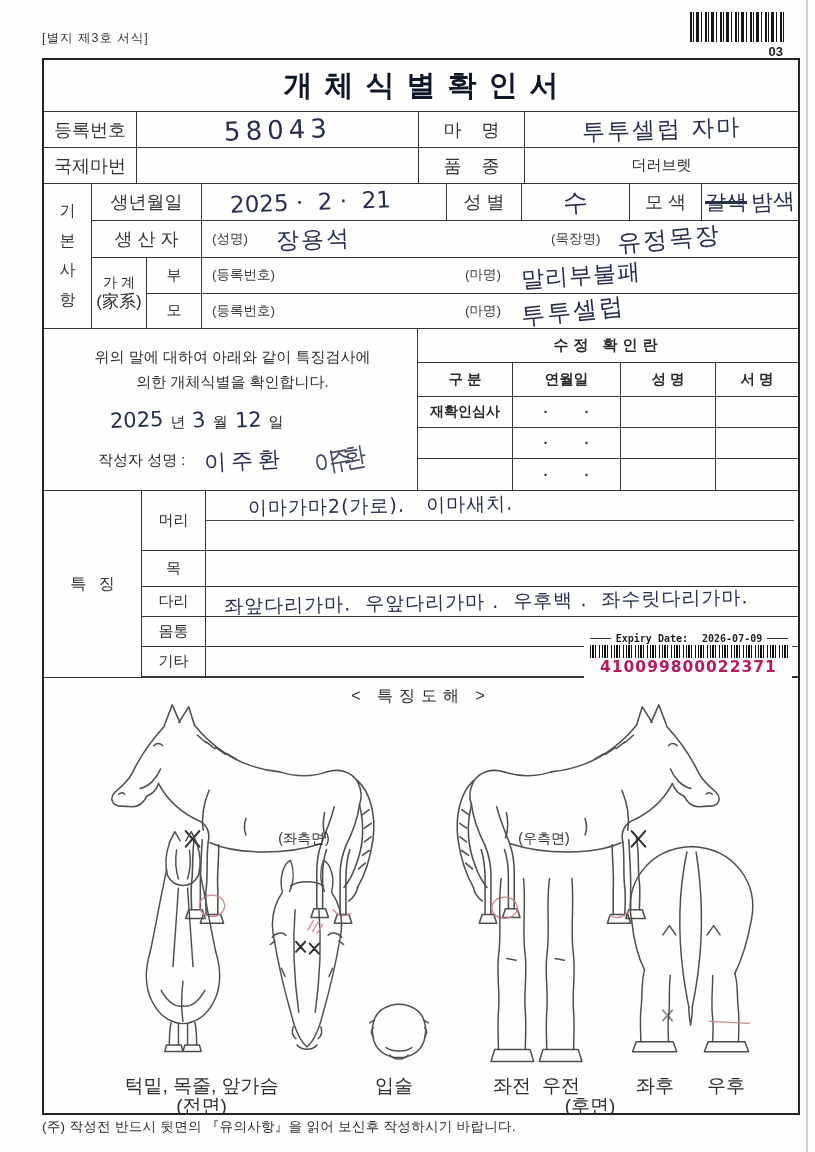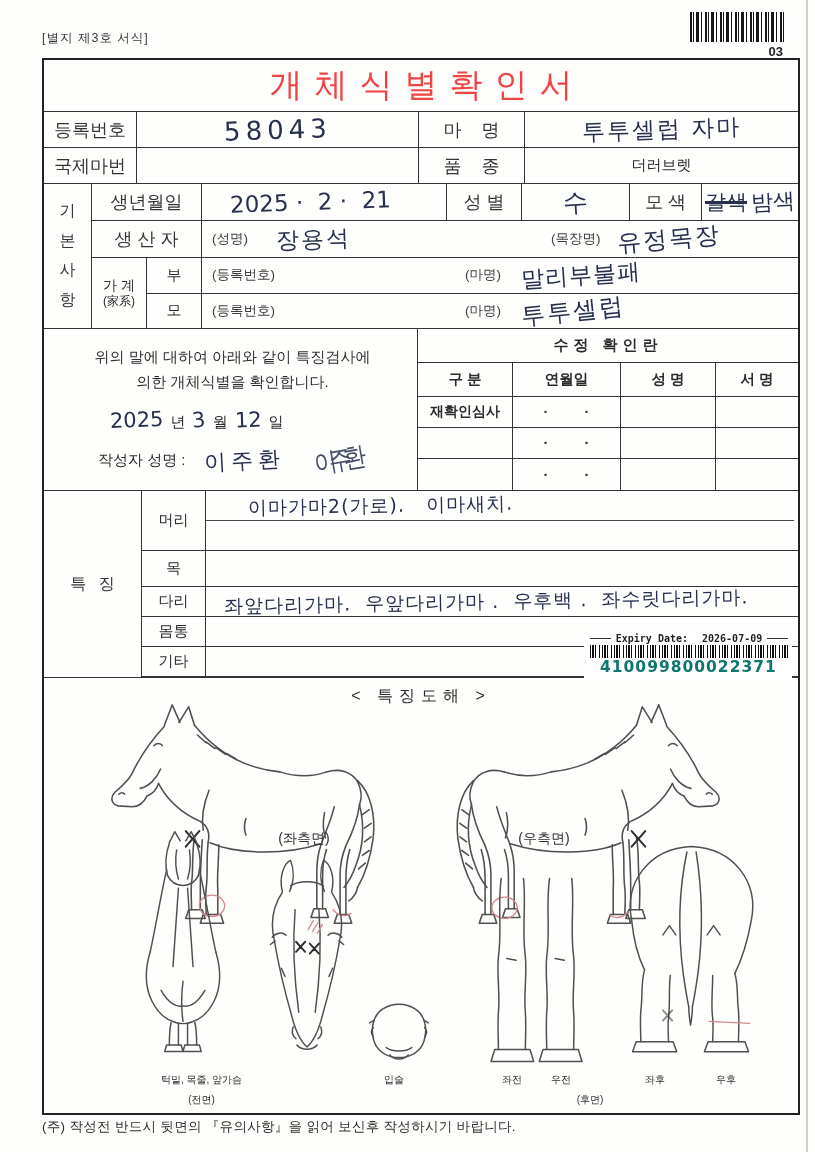--- a/index.html
+++ b/index.html
@@ -16,21 +16,21 @@
   .doc { position:absolute; left:42px; top:58px; width:758px; border:2px solid #222; background:#fefefc; }
   .row { display:flex; border-bottom:1px solid #343434; }
   .row:last-child { border-bottom:none; }
   .c { border-right:1px solid #343434; }
   .c:last-child { border-right:none; }
   .lab { display:flex; align-items:center; justify-content:center; font-size:18px; color:#333; white-space:pre; }
   .cell { display:flex; align-items:center; }
   .ctr { justify-content:center; }
 
   .r-title { height:52px; align-items:center; justify-content:center; display:flex; }
-  .doc-title { font-size:33px; font-weight:normal; letter-spacing:12px; padding-left:12px; color:#ef4444; }
+  .doc-title { font-size:29px; font-weight:bold; letter-spacing:12px; padding-left:12px; color:#0f172a; }
 
   .h36 { height:36px; }
   .w93 { width:93px; } .w282 { width:282px; } .w106 { width:106px; } .wrest { flex:1; }
 
   .hw { font-family:"DejaVu Sans", sans-serif; color:#26304d; font-weight:500; display:inline-block; }
   .tilt { transform:rotate(-2deg); }
   .strike { text-decoration:line-through; text-decoration-thickness:2.5px; text-decoration-color:#26304d; }
 
   .basic-block { display:flex; border-bottom:1px solid #343434; }
   .vlab { width:48px; border-right:1px solid #343434; display:flex; flex-direction:column; align-items:center; justify-content:space-evenly; font-size:16px; padding:8px 0; color:#333; }
@@ -77,29 +77,29 @@
   .hw-feat { font-size:19px; letter-spacing:1px; transform:rotate(-1deg); white-space:pre; }
   .legs-line { position:absolute; left:18px; top:2px; }
 
   .sticker { position:absolute; right:6px; bottom:-1px; width:208px; background:#fff; padding:2px 4px 2px 6px; }
   .exp-row { display:flex; align-items:center; font-family:"DejaVu Sans Mono", monospace; font-size:10px; font-weight:bold; color:#1f1f1f; white-space:pre; }
   .exp-rule { height:1px; background:#333; flex:1; }
   .exp-rule.l { max-width:26px; margin-right:5px; }
   .exp-rule.r { margin-left:5px; }
   .barcode-mid { height:13px; margin-top:1px;
     background:repeating-linear-gradient(90deg,#101010 0 1px,#fff 1px 2px,#101010 2px 4px,#fff 4px 5px,#101010 5px 6px,#fff 6px 9px,#101010 9px 10px,#fff 10px 12px); }
-  .sticker-num { font-size:15.5px; font-weight:bold; letter-spacing:1px; color:#0f766e; padding-left:10px; font-family:"DejaVu Sans", sans-serif; }
+  .sticker-num { font-size:15.5px; font-weight:bold; letter-spacing:1px; color:#be185d; padding-left:10px; font-family:"DejaVu Sans", sans-serif; }
 
   .diagram { position:relative; height:435px; overflow:hidden; }
   .dg-title { position:absolute; left:0; right:0; top:8px; text-align:center; font-size:16px; letter-spacing:6px; font-weight:500; color:#2a2a2a; }
   .fig { position:absolute; }
   .fig svg path, .fig svg ellipse { fill:none; stroke:#4f4f4f; stroke-width:1.6; stroke-linecap:round; stroke-linejoin:round; }
   .fig svg .red { stroke:#cf8b8b; stroke-width:1.4; }
   .fig svg .pen { stroke:#2e2e2e; stroke-width:2.1; }
-  .dg-lbl { position:absolute; font-size:10px; color:#2e2e2e; text-align:center; white-space:pre; }
+  .dg-lbl { position:absolute; font-size:19px; color:#2e2e2e; text-align:center; white-space:pre; }
 
   .footer-note { position:absolute; left:42px; top:1118px; font-size:13.5px; color:#2f2f2f; letter-spacing:.3px; }
 </style>
 </head>
 <body>
 
 <div class="page">
   <div class="scan-edge"></div>
 
   <div class="form-ref">[별지 제3호 서식]</div>
@@ -160,21 +160,21 @@
           <div class="c cell wrest" style="padding-left:10px;">
             <span class="paren">(성명)</span>
             <span class="hw tilt" style="font-size:23px; margin-left:28px; letter-spacing:2px;">장용석</span>
             <span class="paren" style="margin-left:200px;text-align:right;">(목장명)</span>
             <span class="hw" style="font-size:24px; margin-left:16px; transform:rotate(-5deg); letter-spacing:2px;">유정목장</span>
           </div>
         </div>
         <div class="b-row" style="height:70px;">
           <div class="fam-col">
             <span>가 계</span>
-            <span style="font-size:12px;">(家系)</span>
+            <span style="font-size:17px;">(家系)</span>
           </div>
           <div class="pm-rows">
             <div class="pm-row">
               <div class="pm-lab">부</div>
               <div class="cell wrest" style="padding-left:10px;">
                 <span class="paren">(등록번호)</span>
                 <span class="paren" style="margin-left:190px;">(마명)</span>
                 <span class="hw" style="font-size:23px; margin-left:20px; transform:rotate(-4deg); letter-spacing:1px;">말리부불패</span>
               </div>
             </div>

